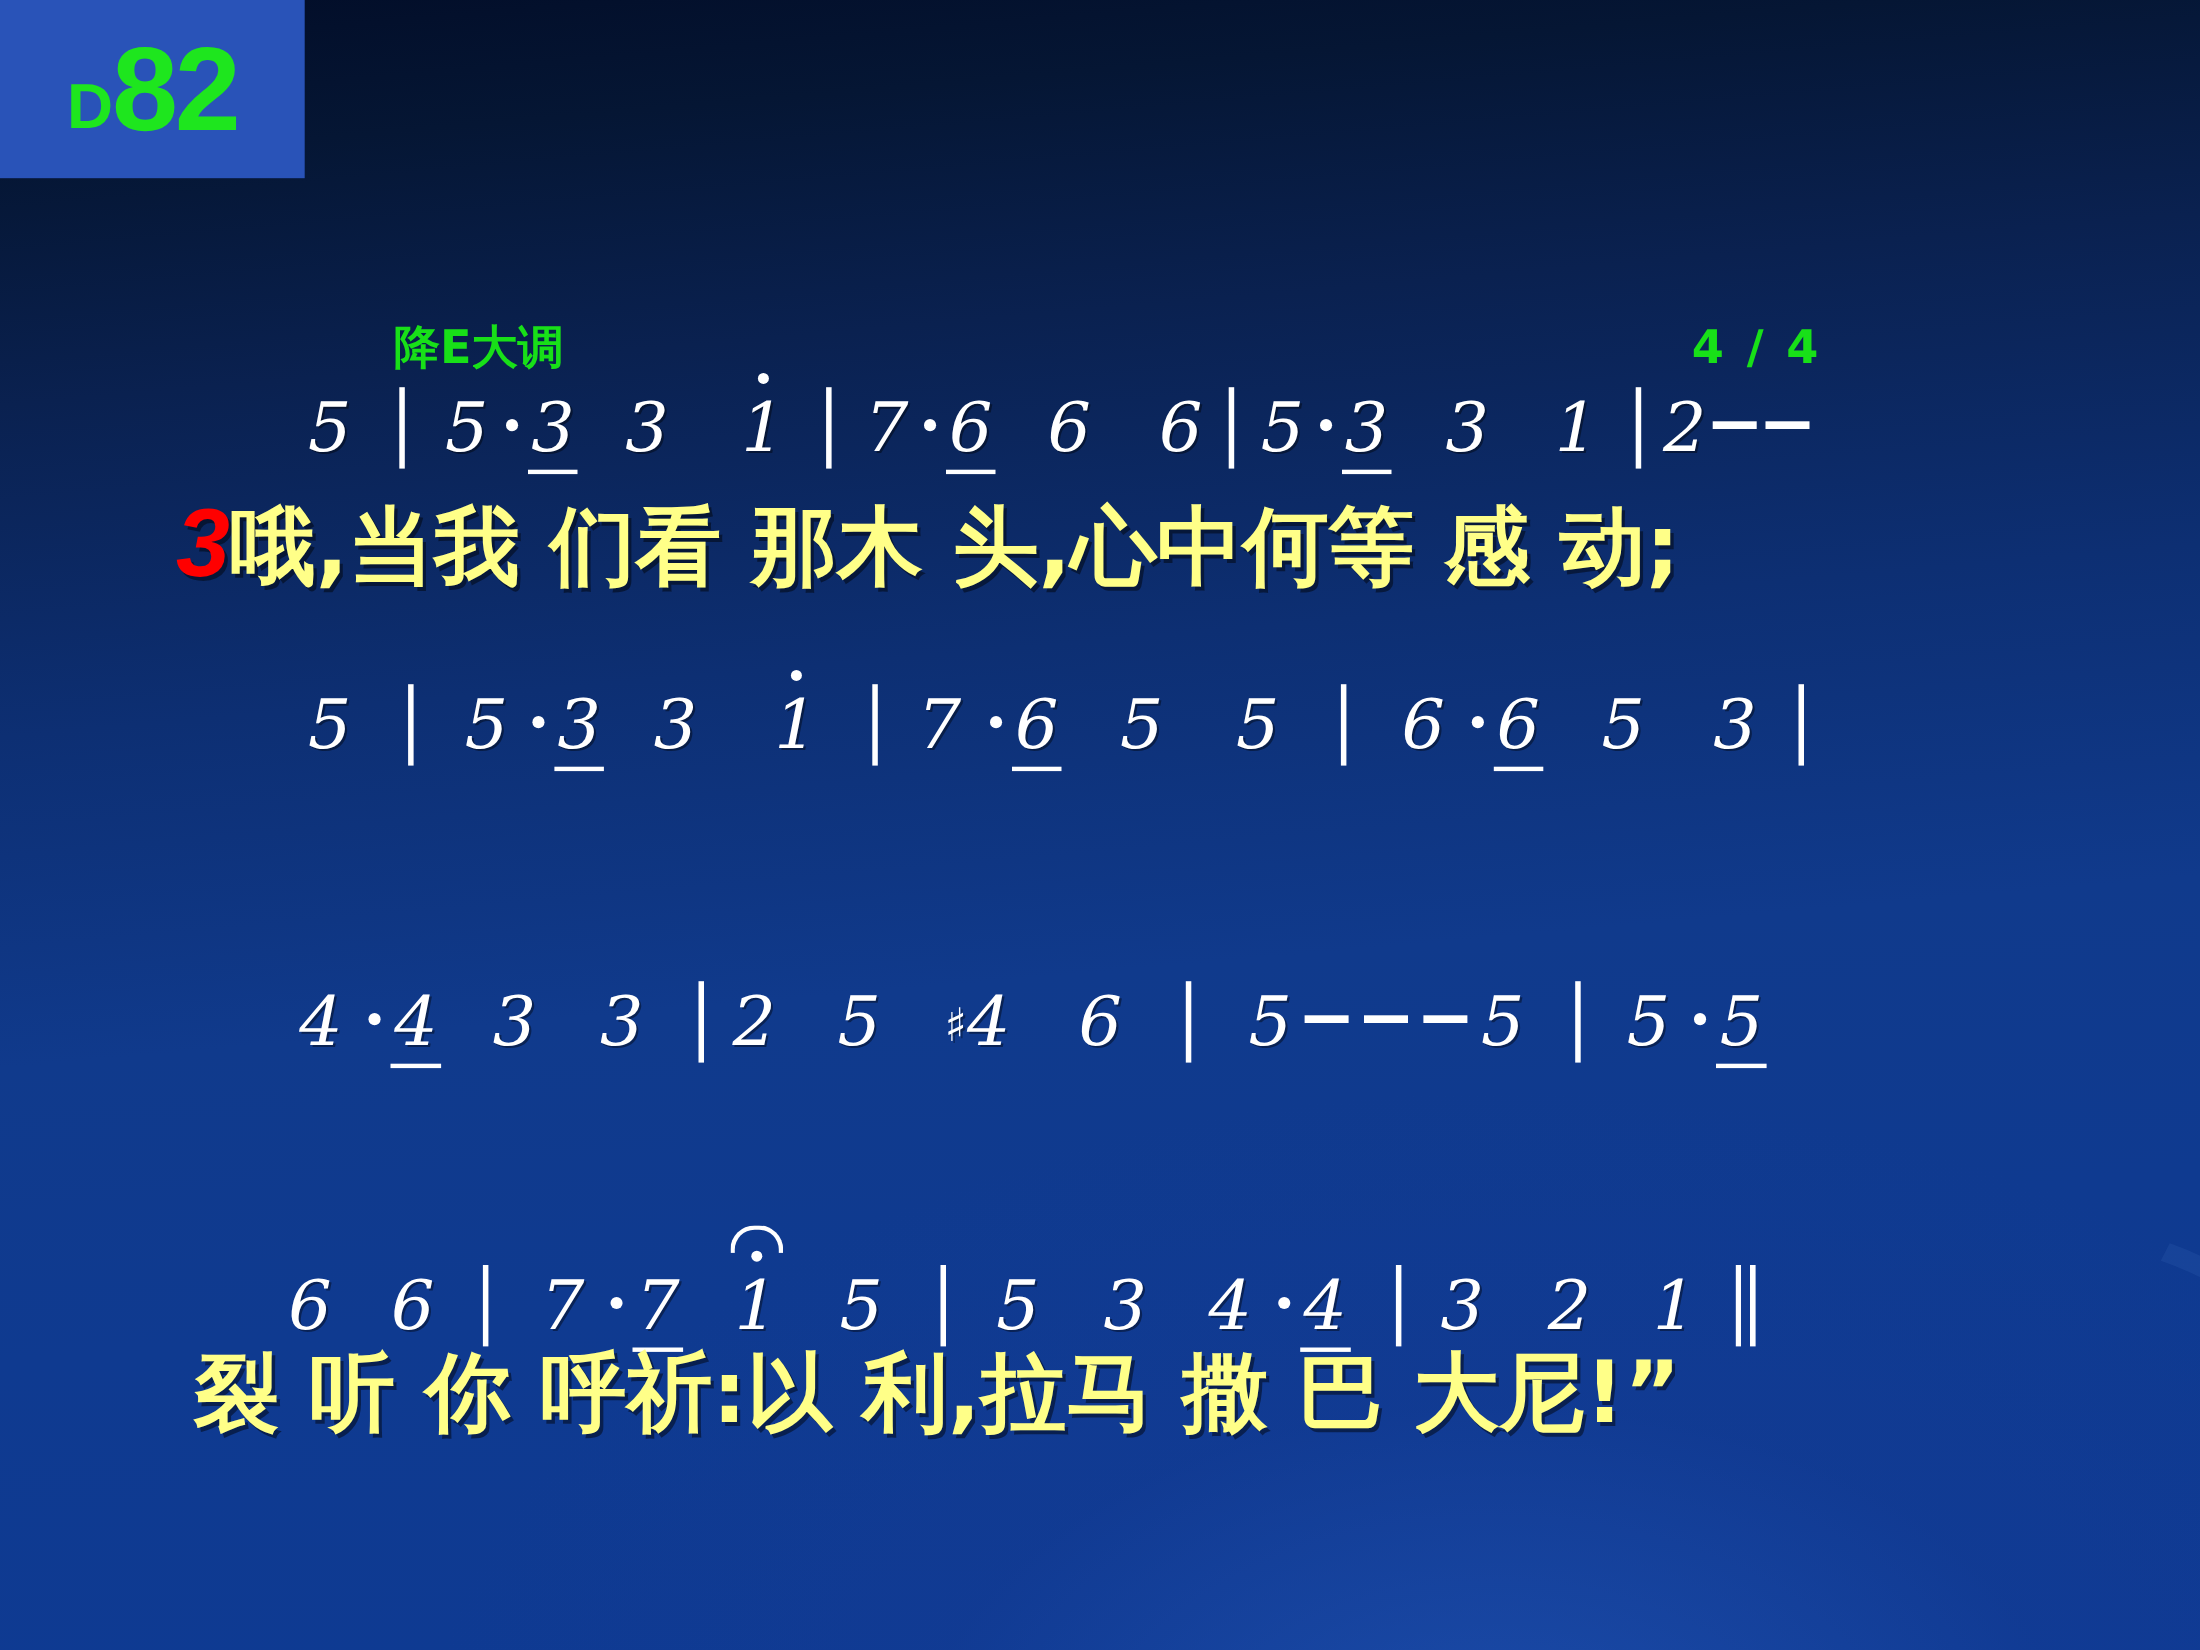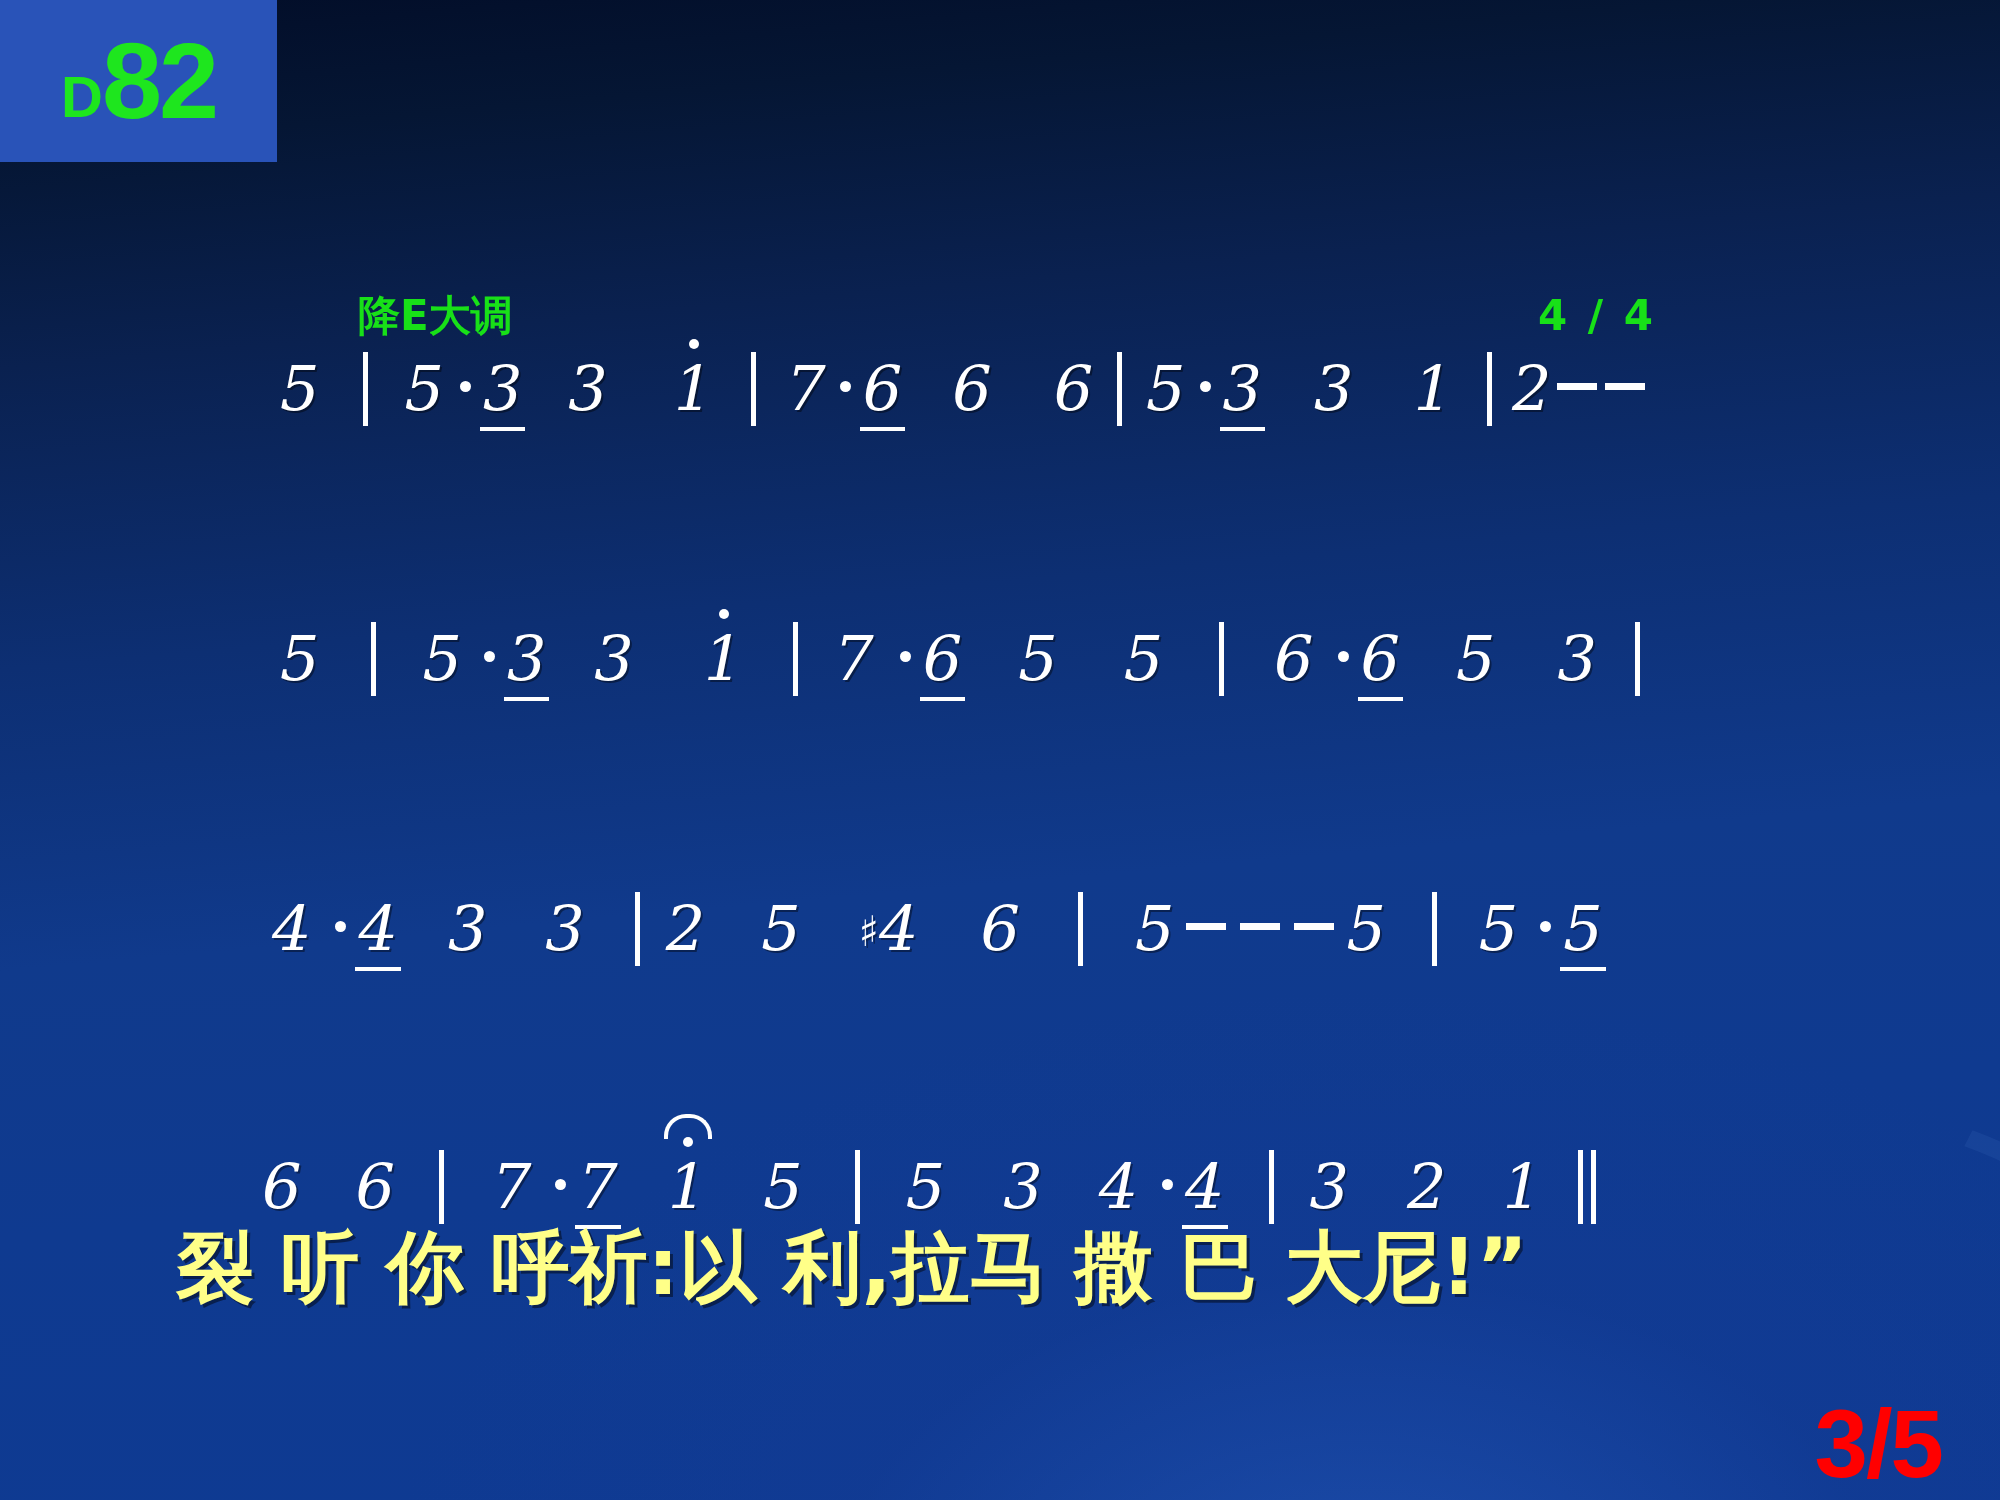--- a/index.html
+++ b/index.html
@@ -226,29 +226,29 @@
       <span class="num">82</span>
   </div>
 
 
   <div id="key-signature" class="meta-green">降E大调</div>
   <div id="time-signature" class="meta-green">4 / 4</div>
 
   <div class="music-row" style="left:280px; top:352px;text-decoration:underline;">
     <span class="tok">5</span><span class="sp" style="width:42px"></span><span class="bar"></span><span class="sp" style="width:34px"></span><span class="tok">5</span><span class="sp" style="width:16px"></span><span class="dot"></span><span class="sp" style="width:12px"></span><span class="tok beam">3</span><span class="sp" style="width:46px"></span><span class="tok">3</span><span class="sp" style="width:66px"></span><span class="tok hi">1</span><span class="sp" style="width:36px"></span><span class="bar"></span><span class="sp" style="width:28px"></span><span class="tok">7</span><span class="sp" style="width:14px"></span><span class="dot"></span><span class="sp" style="width:12px"></span><span class="tok beam">6</span><span class="sp" style="width:50px"></span><span class="tok">6</span><span class="sp" style="width:62px"></span><span class="tok">6</span><span class="sp" style="width:22px"></span><span class="bar"></span><span class="sp" style="width:22px"></span><span class="tok">5</span><span class="sp" style="width:14px"></span><span class="dot"></span><span class="sp" style="width:12px"></span><span class="tok beam">3</span><span class="sp" style="width:52px"></span><span class="tok">3</span><span class="sp" style="width:60px"></span><span class="tok">1</span><span class="sp" style="width:32px"></span><span class="bar"></span><span class="sp" style="width:18px"></span><span class="tok">2</span><span class="sp" style="width:6px"></span><span class="dash"></span><span class="sp" style="width:8px"></span><span class="dash"></span>
   </div>
+  <div class="lyric-row" style="left:160px; top:450px;"><span class="stanza-num">3</span><span>哦,当我 们看 那木 头,心中何等 感 动;</span></div>
 
   <div class="music-row" style="left:280px; top:622px;">
     <span class="tok">5</span><span class="sp" style="width:50px"></span><span class="bar"></span><span class="sp" style="width:44px"></span><span class="tok">5</span><span class="sp" style="width:22px"></span><span class="dot"></span><span class="sp" style="width:12px"></span><span class="tok beam">3</span><span class="sp" style="width:48px"></span><span class="tok">3</span><span class="sp" style="width:70px"></span><span class="tok hi">1</span><span class="sp" style="width:48px"></span><span class="bar"></span><span class="sp" style="width:34px"></span><span class="tok">7</span><span class="sp" style="width:26px"></span><span class="dot"></span><span class="sp" style="width:12px"></span><span class="tok beam">6</span><span class="sp" style="width:56px"></span><span class="tok">5</span><span class="sp" style="width:66px"></span><span class="tok">5</span><span class="sp" style="width:54px"></span><span class="bar"></span><span class="sp" style="width:48px"></span><span class="tok">6</span><span class="sp" style="width:24px"></span><span class="dot"></span><span class="sp" style="width:12px"></span><span class="tok beam">6</span><span class="sp" style="width:56px"></span><span class="tok">5</span><span class="sp" style="width:62px"></span><span class="tok">3</span><span class="sp" style="width:36px"></span><span class="bar"></span>
   </div>
 
   <div class="music-row" style="left:272px; top:892px;">
     <span class="tok">4</span><span class="sp" style="width:24px"></span><span class="dot"></span><span class="sp" style="width:12px"></span><span class="tok beam">4</span><span class="sp" style="width:50px"></span><span class="tok">3</span><span class="sp" style="width:58px"></span><span class="tok">3</span><span class="sp" style="width:48px"></span><span class="bar"></span><span class="sp" style="width:24px"></span><span class="tok">2</span><span class="sp" style="width:56px"></span><span class="tok">5</span><span class="sp" style="width:58px"></span><span class="sharp">♯</span><span class="tok">4</span><span class="sp" style="width:62px"></span><span class="tok">6</span><span class="sp" style="width:56px"></span><span class="bar"></span><span class="sp" style="width:50px"></span><span class="tok">5</span><span class="sp" style="width:12px"></span><span class="dash"></span><span class="sp" style="width:14px"></span><span class="dash"></span><span class="sp" style="width:14px"></span><span class="dash"></span><span class="sp" style="width:12px"></span><span class="tok">5</span><span class="sp" style="width:44px"></span><span class="bar"></span><span class="sp" style="width:40px"></span><span class="tok">5</span><span class="sp" style="width:22px"></span><span class="dot"></span><span class="sp" style="width:12px"></span><span class="tok beam">5</span>
   </div>
 
   <div class="music-row" style="left:262px; top:1150px;">
     <span class="tok">6</span><span class="sp" style="width:54px"></span><span class="tok">6</span><span class="sp" style="width:42px"></span><span class="bar"></span><span class="sp" style="width:46px"></span><span class="tok">7</span><span class="sp" style="width:24px"></span><span class="dot"></span><span class="sp" style="width:12px"></span><span class="tok beam">7</span><span class="sp" style="width:50px"></span><span class="tok hi ferm">1</span><span class="sp" style="width:56px"></span><span class="tok">5</span><span class="sp" style="width:50px"></span><span class="bar"></span><span class="sp" style="width:44px"></span><span class="tok">5</span><span class="sp" style="width:58px"></span><span class="tok">3</span><span class="sp" style="width:56px"></span><span class="tok">4</span><span class="sp" style="width:24px"></span><span class="dot"></span><span class="sp" style="width:12px"></span><span class="tok beam">4</span><span class="sp" style="width:42px"></span><span class="bar"></span><span class="sp" style="width:34px"></span><span class="tok">3</span><span class="sp" style="width:58px"></span><span class="tok">2</span><span class="sp" style="width:56px"></span><span class="tok">1</span><span class="sp" style="width:34px"></span><span class="bar dbl"></span>
   </div>
   <div class="lyric-row" style="left:176px; top:1228px;"><span>裂 听 你 呼祈:以 利,拉马 撒 巴 大尼!”</span></div>
 
-  <div id="page-counter">3/5</div>
 
 </div>
 
 </body></html>

